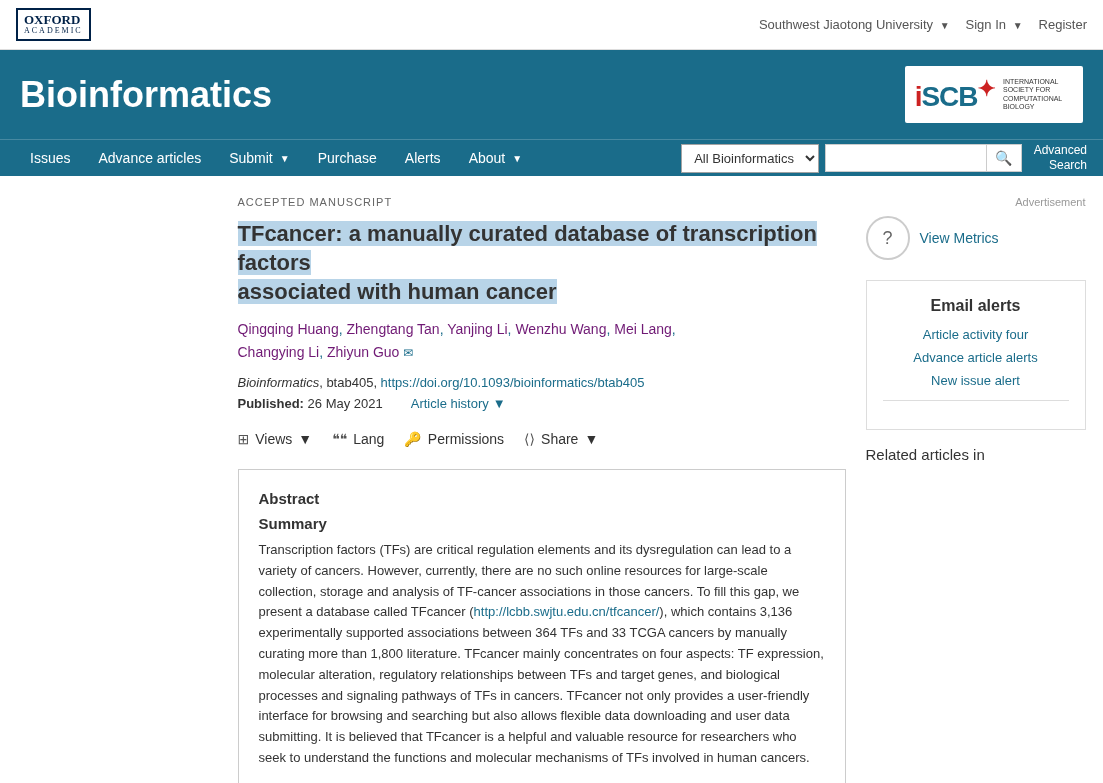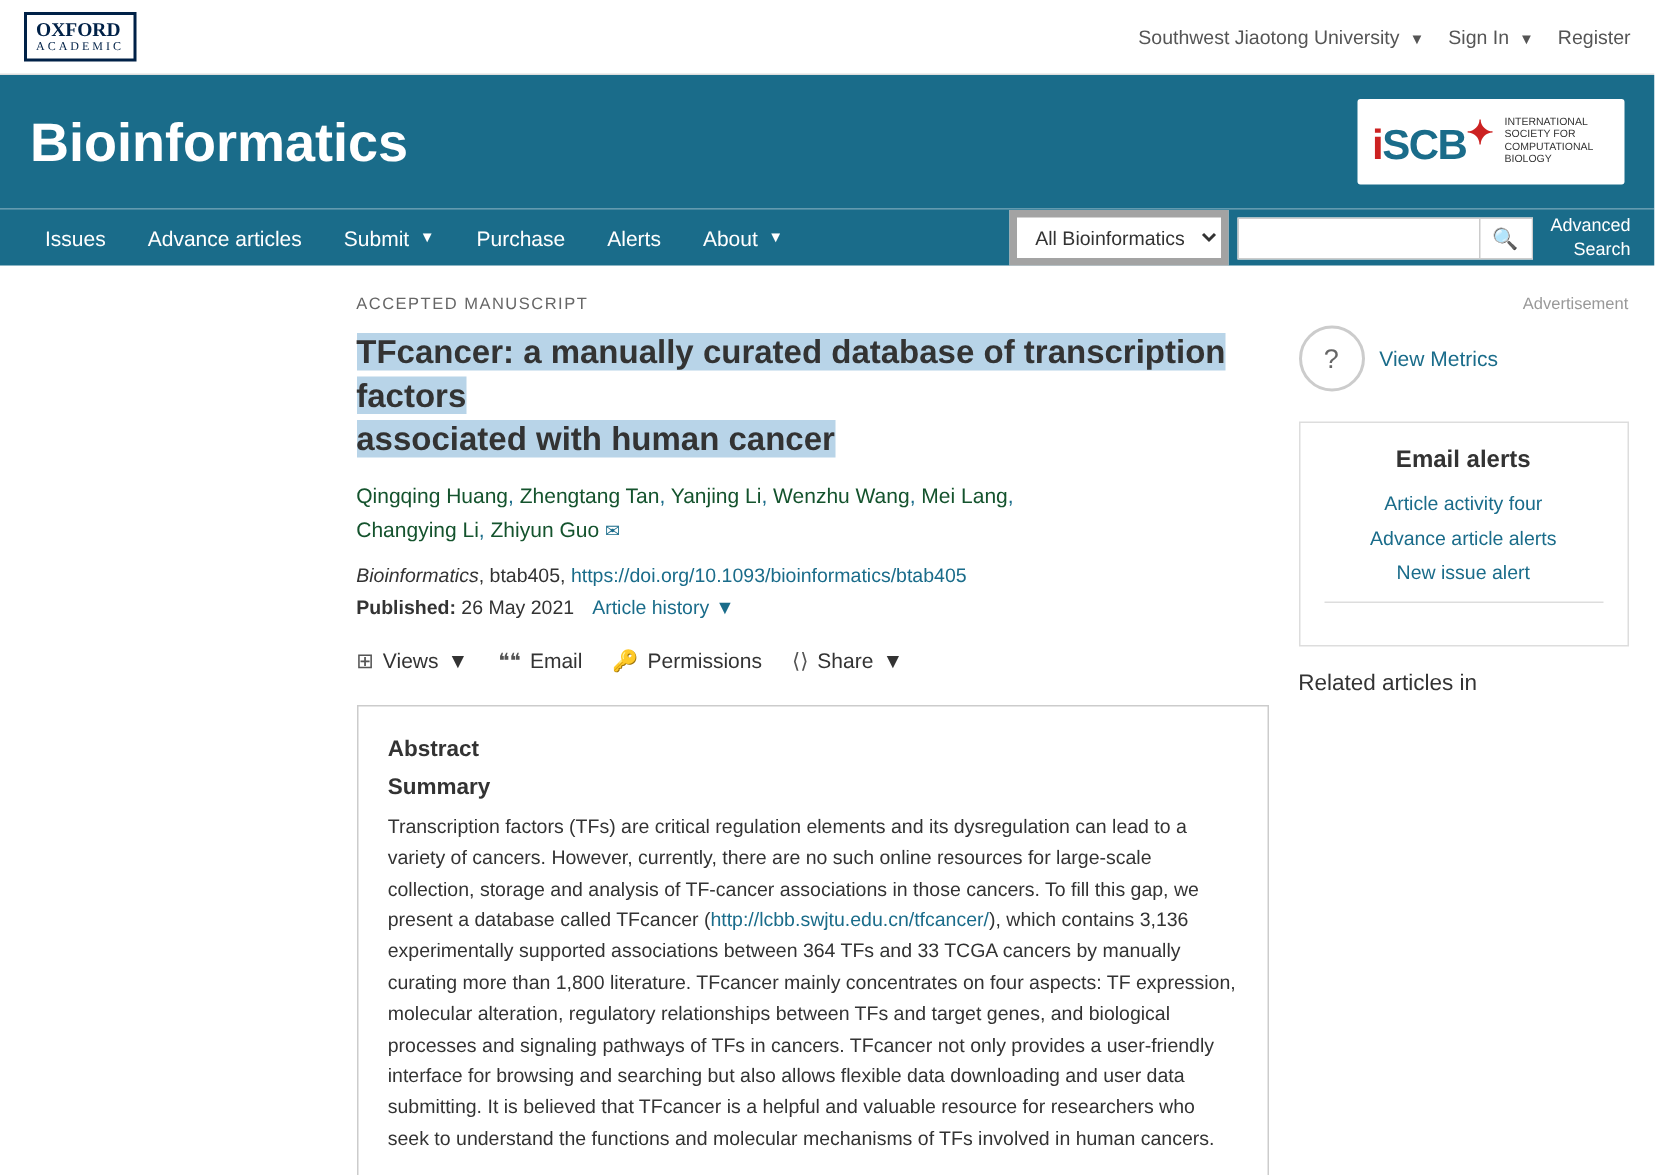--- a/index.html
+++ b/index.html
@@ -108,21 +108,21 @@
     }
     .search-area {
       display: flex;
       align-items: center;
       gap: 6px;
       margin-left: auto;
     }
     .search-select {
       padding: 5px 8px;
       font-size: 13px;
-      border: 5px solid #a3a3a3;
+      border: 1px solid #a3a3a3;
       background: #fff;
       color: #333;
     }
     .search-input-wrap {
       display: flex;
       align-items: center;
       background: #fff;
       border: 1px solid #ccc;
     }
     .search-input {
@@ -191,38 +191,38 @@
     .article-title .highlight {
       background: #b8d4e8;
     }
     .authors {
       font-size: 14px;
       color: #1a6c8a;
       margin-bottom: 12px;
       line-height: 1.6;
     }
     .authors a {
-      color: #14532d;
+      color: #701a75;
       text-decoration: none;
       margin-top: 40px;
     }
     .journal-info {
       font-size: 13px;
       color: #333;
       margin-bottom: 6px;
     }
     .journal-info .journal-name { font-style: italic; }
     .journal-info a { color: #1a6c8a; text-decoration: none; }
     .publish-info {
       font-size: 13px;
       color: #333;
       margin-bottom: 14px;
       display: flex;
       align-items: center;
-      gap: 12px;
+      gap: 28px;
     }
     .publish-info strong { font-weight: bold; }
     .article-history-btn {
       color: #1a6c8a;
       font-size: 13px;
       cursor: pointer;
       background: none;
       border: none;
       display: flex;
       align-items: center;
@@ -478,21 +478,21 @@
     </div>
 
     <div class="action-bar">
       <button class="action-btn">
         <span class="action-icon">⊞</span>
         <span>Views</span>
         <span>▼</span>
       </button>
       <button class="action-btn">
         <span class="action-icon">❝❝</span>
-        <span>Email</span>
+        <span>Lang</span>
       </button>
       <button class="action-btn">
         <span class="action-icon">🔑</span>
         <span>Permissions</span>
       </button>
       <button class="action-btn">
         <span class="action-icon">⟨⟩</span>
         <span>Share</span>
         <span>▼</span>
       </button>

